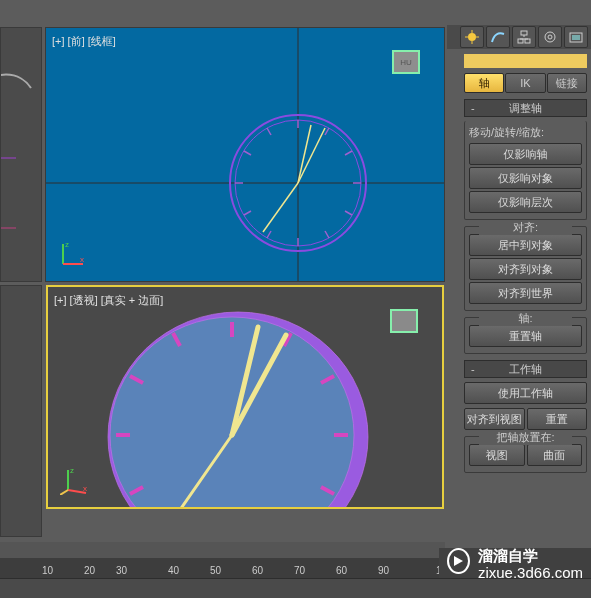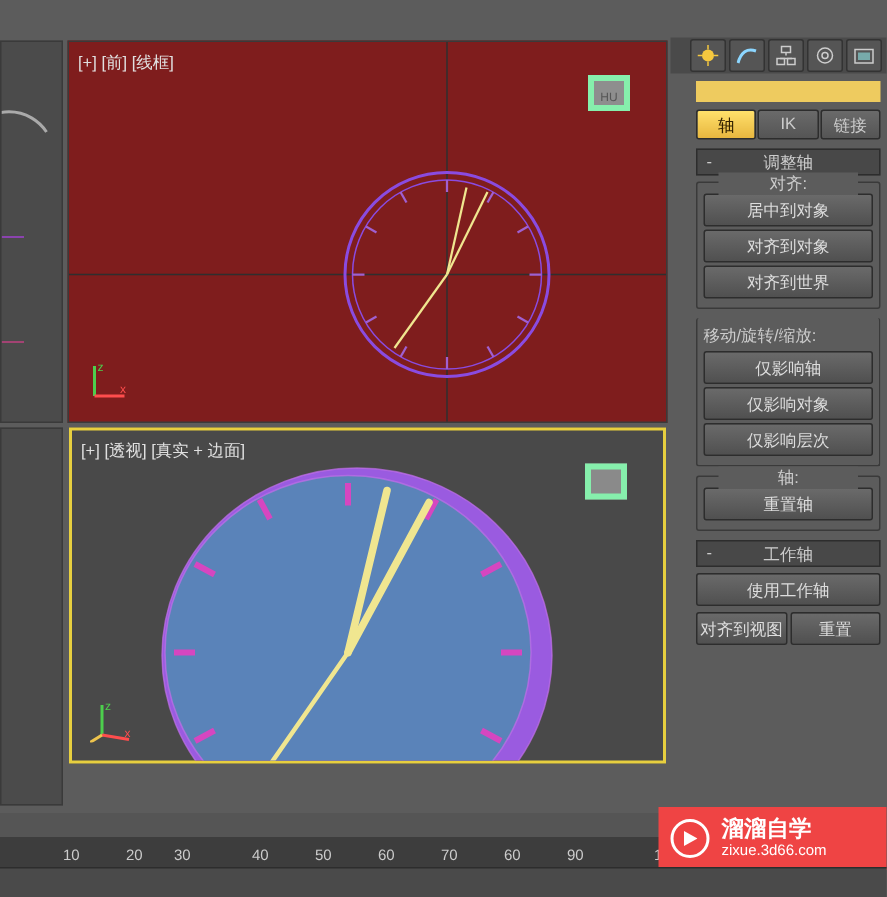--- a/index.html
+++ b/index.html
@@ -136,21 +136,21 @@
   }
 
   .viewport {
     position: absolute;
     border: 1px solid #3a3a3a;
     background: #4b4b4b;
     overflow:hidden;
   }
   .viewport.active { border: 2px solid #e7cf3f; }
   .vp-top-left { left: 0; top: 27px; width: 42px; height: 255px; }
-  .vp-top-main { left: 45px; top: 27px; width: 400px; height: 255px; background:#7f1d1d; }
+  .vp-top-main { left: 45px; top: 27px; width: 400px; height: 255px; background:#0369a1; }
   .vp-bottom-left { left:0; top:285px; width:42px; height:252px; }
   .vp-bottom-main { left: 46px; top: 285px; width: 398px; height: 224px; background:#494949; }
 
   .vp-label {
     position: absolute;
     top: 6px;
     left: 6px;
     color: #e0e0e0;
     font-size: 11px;
   }
@@ -163,21 +163,21 @@
     height: 30px;
   }
 
   .cube-icon {
     position:absolute;
     top: 24px;
     right: 24px;
     width: 28px;
     height: 24px;
     background:#8e8e8e;
-    border:4px solid #86efac;
+    border:2px solid #86efac;
   }
 
   .timeline {
     position:absolute;
     left: 0;
     bottom: 20px;
     width: 445px;
     height: 36px;
     background:#494949;
   }
@@ -194,37 +194,37 @@
     align-items:flex-end;
     color:#ccc;
     font-size:10px;
     text-align:center;
   }
   .tick { position:absolute; bottom:2px; }
 
   .watermark {
     position:absolute;
     right: 0;
-    bottom: 18px;
+    bottom: 8px;
     width: 152px;
     height: 42px;
-    background: #ef4444;
+    background: #404040;
     display:flex;
-    align-items:center;
+    align-items:flex-start;
     padding: 0 8px;
     gap:8px;
     color:#fff;
   }
   .watermark .play {
     width:26px;height:26px;border:2px solid #fff;border-radius:50%;
     display:flex;align-items:center;justify-content:center;
   }
   .watermark .texts { line-height: 1.1; }
   .watermark .texts .cn { font-size:15px; font-weight:bold; }
-  .watermark .texts .url { font-size:10px; }
+  .watermark .texts .url { font-size:15px; }
 
   .status-bar {
     position:absolute;
     left:0; bottom:0;
     width:591px; height:20px;
     background:#4a4a4a;
     border-top:1px solid #2d2d2d;
   }
 </style>
 </head>
@@ -377,49 +377,56 @@
     <div class="tab-btn active">轴</div>
     <div class="tab-btn">IK</div>
     <div class="tab-btn">链接</div>
   </div>
 
   <div class="rollup-bar">
     <span class="minus">-</span>
     <span>调整轴</span>
   </div>
 
+  <div class="fieldset" style="border-top:none;padding-top:2px;">
+    <div class="sub-label">移动/旋转/缩放:</div>
+    <div class="panel-btn">仅影响轴</div>
+    <div class="panel-btn">仅影响对象</div>
+    <div class="panel-btn">仅影响层次</div>
+  </div>
+
   <div class="fieldset">
     <div class="legend">对齐:</div>
     <div class="panel-btn">居中到对象</div>
     <div class="panel-btn">对齐到对象</div>
     <div class="panel-btn">对齐到世界</div>
   </div>
 
-  <div class="fieldset" style="border-top:none;padding-top:2px;">
-    <div class="sub-label">移动/旋转/缩放:</div>
-    <div class="panel-btn">仅影响轴</div>
-    <div class="panel-btn">仅影响对象</div>
-    <div class="panel-btn">仅影响层次</div>
-  </div>
-
   <div class="fieldset">
     <div class="legend">轴:</div>
     <div class="panel-btn">重置轴</div>
   </div>
 
   <div class="rollup-bar">
     <span class="minus">-</span>
     <span>工作轴</span>
   </div>
   <div class="panel-btn">使用工作轴</div>
   <div class="panel-btn-half-row">
     <div class="panel-btn panel-btn-half">对齐到视图</div>
     <div class="panel-btn panel-btn-half">重置</div>
   </div>
 
+  <div class="fieldset" style="margin-top:4px;">
+    <div class="legend">把轴放置在:</div>
+    <div class="panel-btn-half-row">
+      <div class="panel-btn panel-btn-half">视图</div>
+      <div class="panel-btn panel-btn-half">曲面</div>
+    </div>
+  </div>
 </div>
 
 <div class="timeline">
   <div class="time-slider"></div>
   <div class="time-ruler">
     <span class="tick" style="left:42px">10</span>
     <span class="tick" style="left:84px">20</span>
     <span class="tick" style="left:116px">30</span>
     <span class="tick" style="left:168px">40</span>
     <span class="tick" style="left:210px">50</span>

